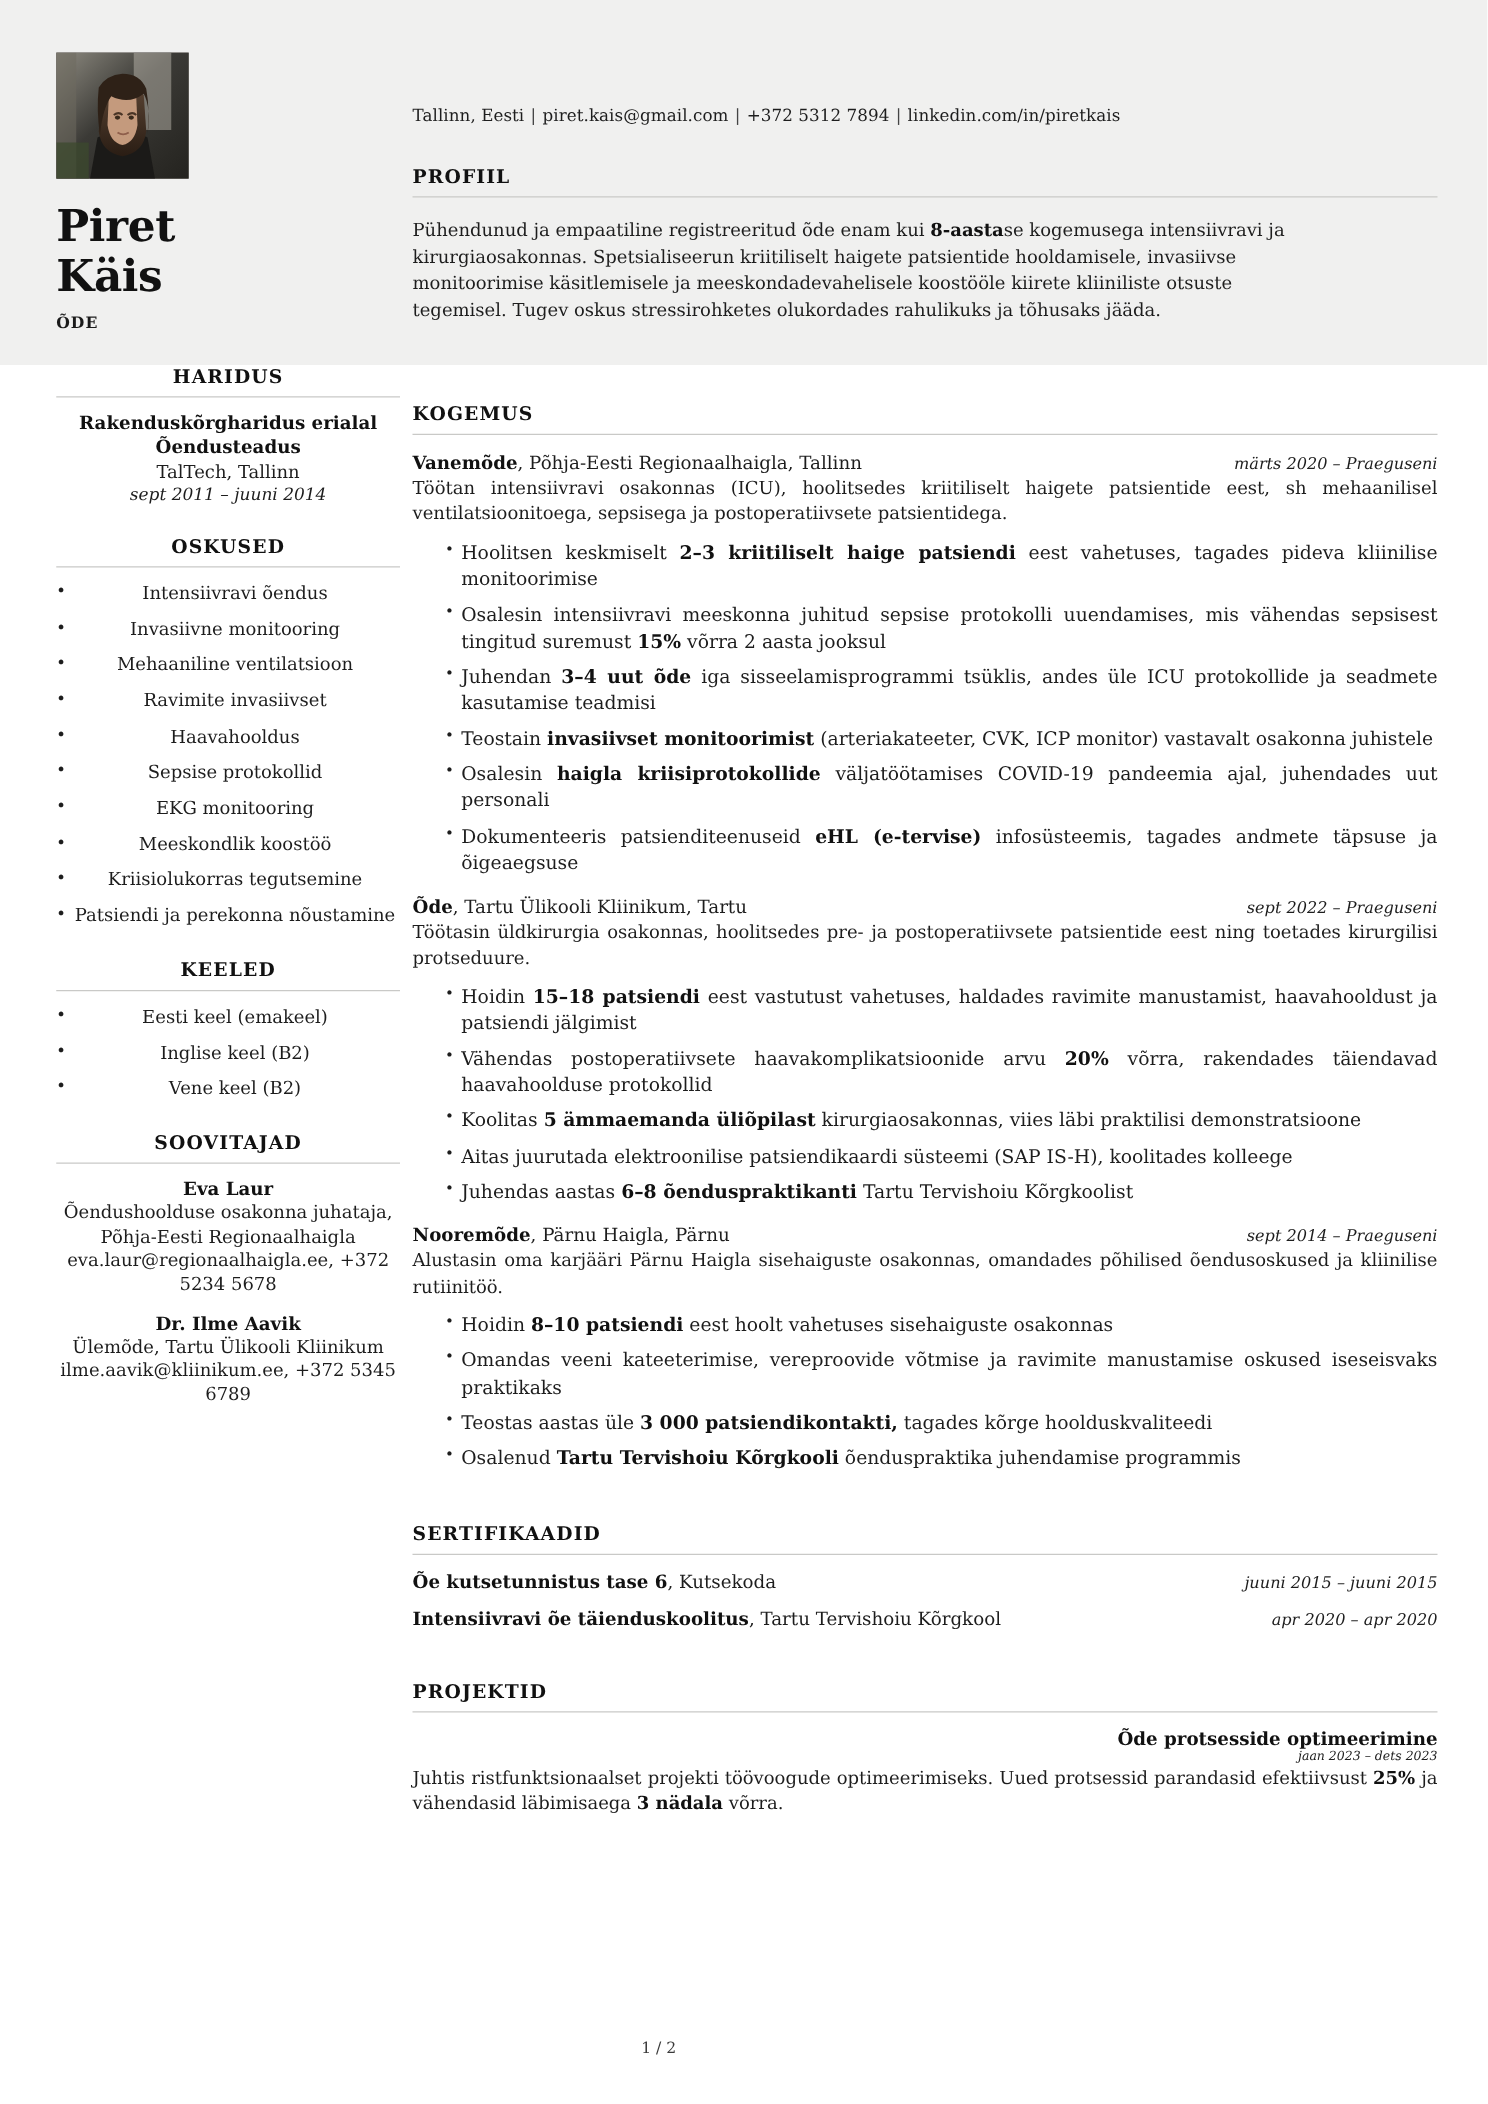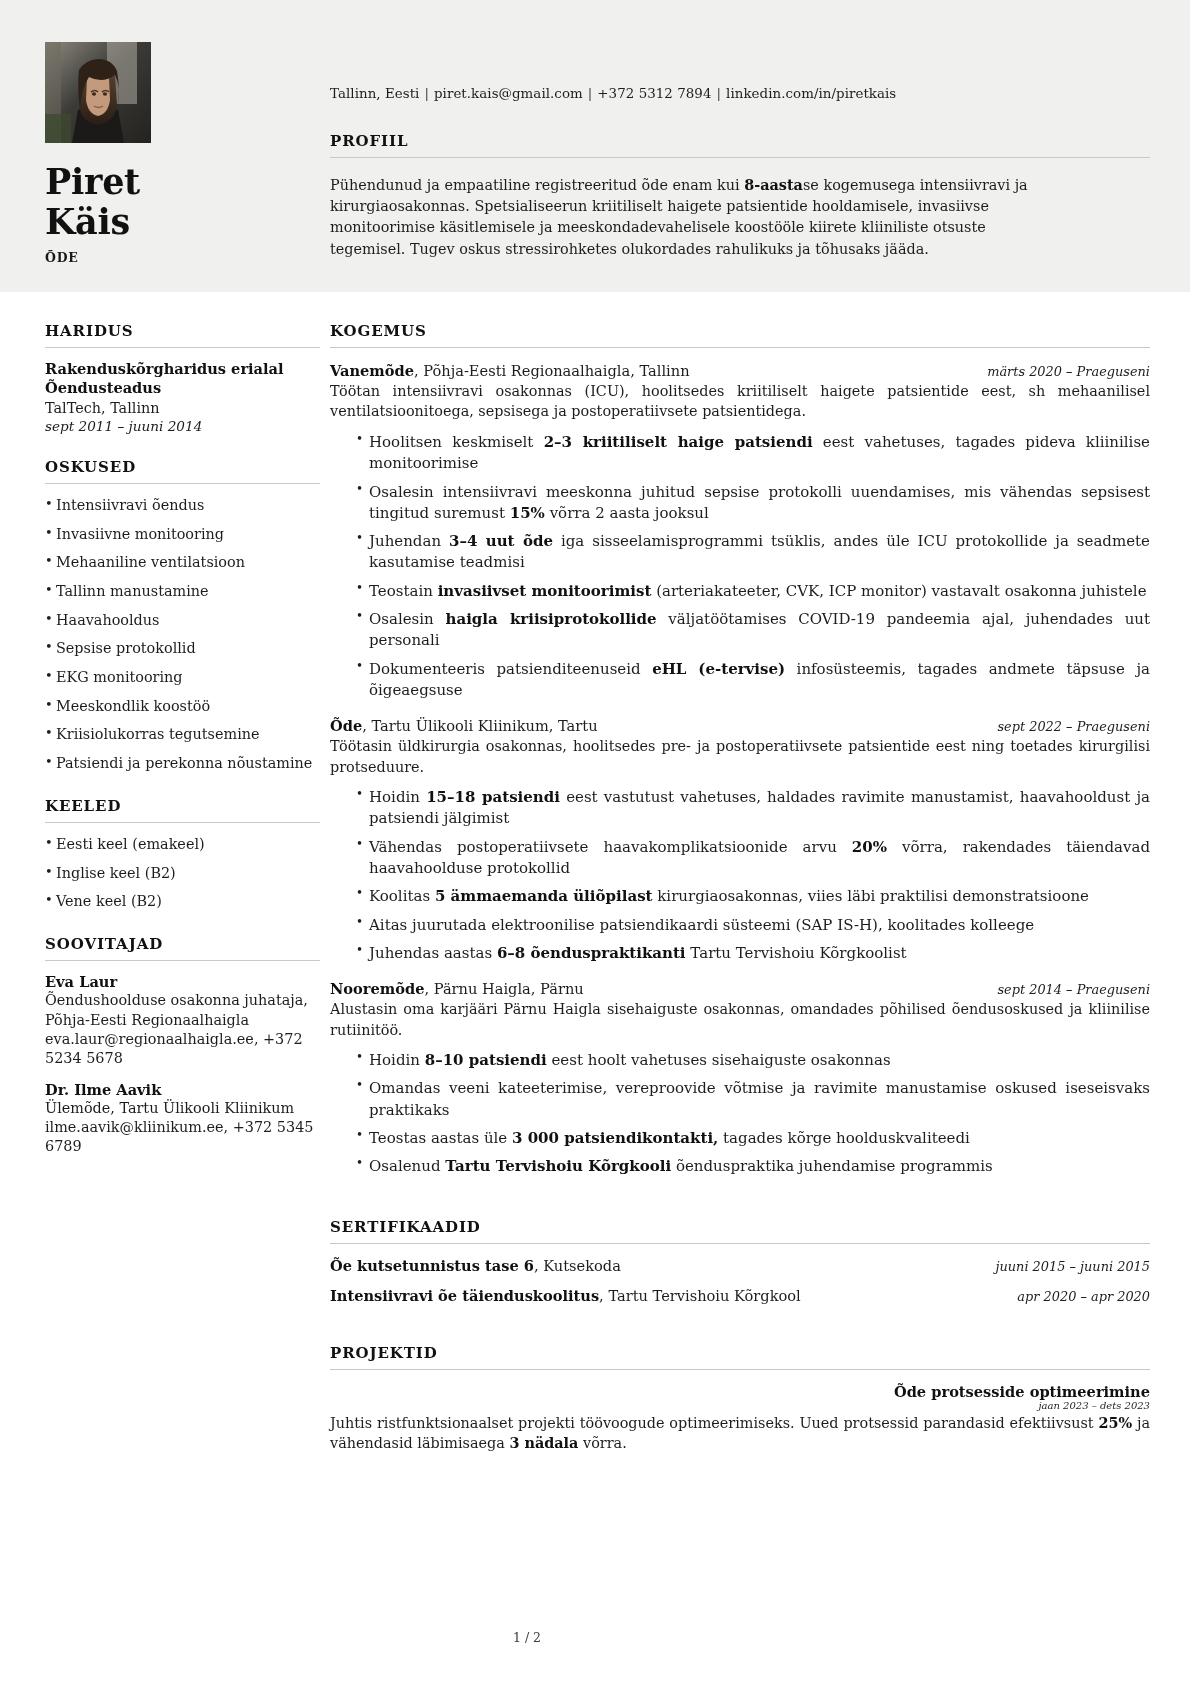--- a/index.html
+++ b/index.html
@@ -103,21 +103,21 @@
 
   
   .body-wrap {
     display: flex;
     padding: 0 40px 0 45px;
   }
 
   .col-left {
     width: 275px;
     flex: 0 0 275px;
-    padding-top: 30px;
+    text-align: center;
   }
   .col-right {
     flex: 1;
     padding-left: 10px;
     padding-top: 30px;
   }
 
   .block { margin-bottom: 24px; }
   .block-head { margin-bottom: 0; }
   .block-body { margin-top: 12px; }
@@ -363,21 +363,21 @@
 
     <div class="block">
       <div class="block-head">
         <div class="sec-title">OSKUSED</div>
         <div class="rule"></div>
       </div>
       <ul class="plain block-body">
           <li>Intensiivravi õendus</li>
           <li>Invasiivne monitooring</li>
           <li>Mehaaniline ventilatsioon</li>
-          <li>Tallinn manustamine</li>
+          <li>Ravimite invasiivset</li>
           <li>Haavahooldus</li>
           <li>Sepsise protokollid</li>
           <li>EKG monitooring</li>
           <li>Meeskondlik koostöö</li>
           <li>Kriisiolukorras tegutsemine</li>
           <li>Patsiendi ja perekonna nõustamine</li>
         </ul>
     </div>
 
     <div class="block">

